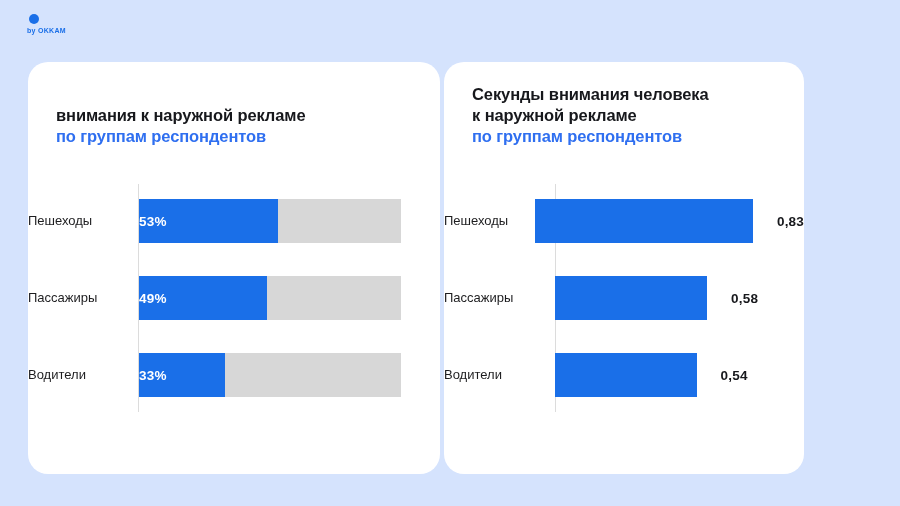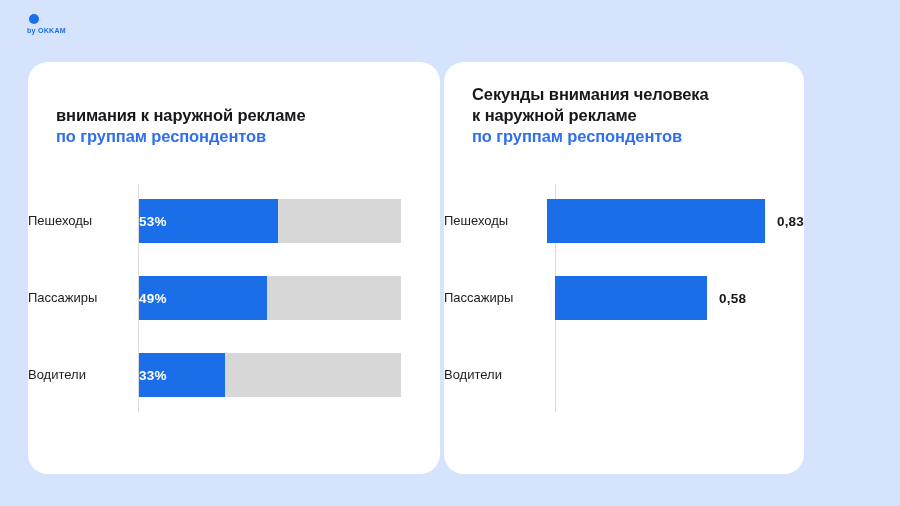--- a/index.html
+++ b/index.html
@@ -79,21 +79,21 @@
   .fill-label {
     color: #ffffff; font-size: 13.5px; font-weight: 700;
     letter-spacing: 0.2px;
   }
 
   
   .bar-wrap { display: flex; align-items: center; margin-left: 7px; }
   .bar { height: 44px; background: #1a6fe8; }
   .bar-value {
     font-size: 13.5px; font-weight: 700; color: #17181c;
-    margin-left: 12px; letter-spacing: 0.2px; white-space: nowrap;
+    margin-left: 24px; letter-spacing: 0.2px; white-space: nowrap;
   }
 </style>
 </head>
 <body>
 
 <div class="page">
 
   <div class="logo">
     <div class="logo-row">
       <span class="logo-dot"></span>
@@ -161,17 +161,21 @@
       <div class="row row-1">
         <div class="cat-label">Пассажиры</div>
         <div class="bar-wrap">
           <div class="bar" id="b1" style="width: 152.089px;"></div>
           <span class="bar-value">0,58</span>
         </div>
       </div>
 
       <div class="row row-2">
         <div class="cat-label">Водители</div>
+        <div class="bar-wrap">
+          <div class="bar" id="b2" style="width: 141.6px;"></div>
+          <span class="bar-value">0,54</span>
+        </div>
       </div>
     </div>
   </div>
 
 </div>
 
 </body></html>

